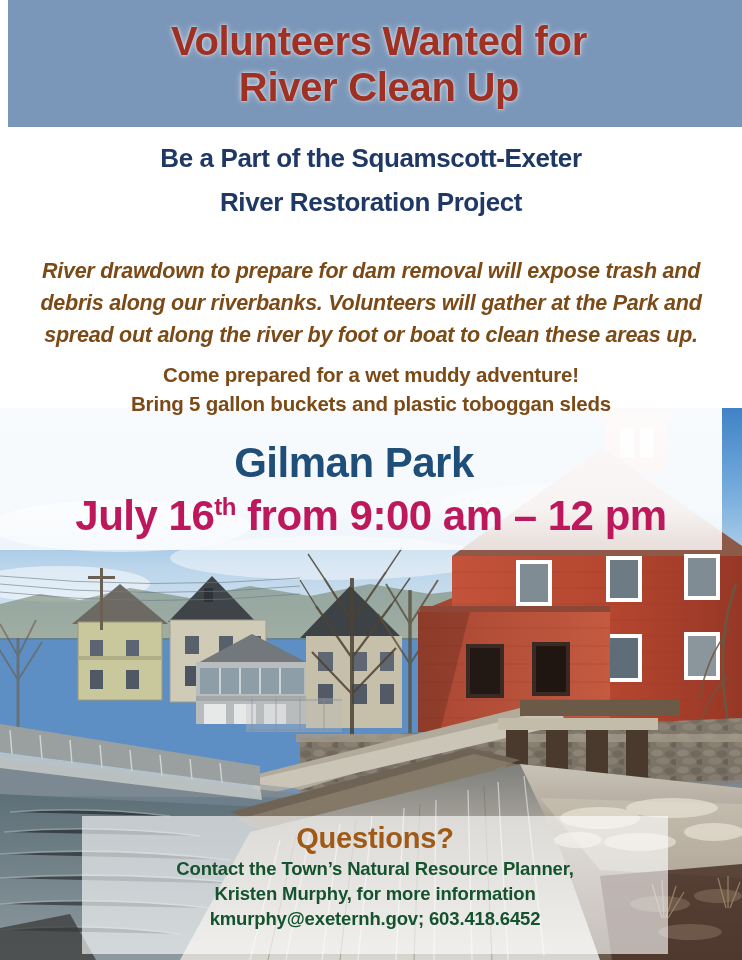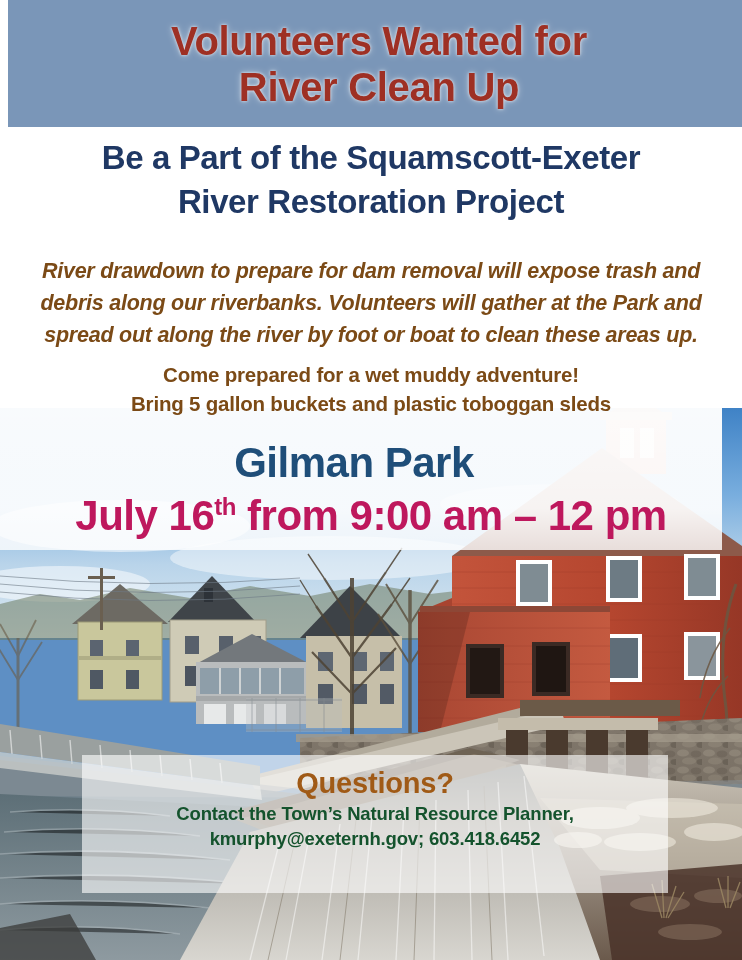--- a/index.html
+++ b/index.html
@@ -26,21 +26,21 @@
     line-height:46px;
     letter-spacing:-0.3px;
     text-shadow:0 0 3px rgba(255,255,255,.75), 0 0 7px rgba(255,255,255,.5);
     white-space:nowrap;
   }
 
   
   .subhead {
     position:absolute; left:0; top:136px; width:742px;
     text-align:center; color:#1f3864; font-weight:bold;
-    font-size:33px; line-height:44px; letter-spacing:-0.4px;
+    font-size:26px; line-height:44px; letter-spacing:-0.4px;
   }
 
   
   .body-para {
     position:absolute; left:32px; top:255px; width:678px;
     text-align:center; color:#7b4a16; font-weight:bold;
     font-size:21.5px; line-height:32px; letter-spacing:-0.25px;font-style:italic;
   }
 
   
@@ -72,23 +72,23 @@
   .datetime {
     position:absolute; left:0; top:489px; width:742px;
     text-align:center; color:#be185d; font-weight:bold;
     font-size:42px; line-height:54px; letter-spacing:-0.5px; z-index:7;
     white-space:nowrap;
   }
   .datetime sup { font-size:24px; vertical-align:super; line-height:0; }
 
   
   .contact-box {
-    position:absolute; left:82px; top:755px; width:586px; height:138px;
+    position:absolute; left:82px; top:816px; width:586px; height:138px;
     background:rgba(255,255,255,.62);
-    z-index:8; text-align:center; padding-top:10px;
+    z-index:8; text-align:center; padding-top:4px;
   }
   .q-head {
     color:#a05a16; font-weight:bold; font-size:29px; line-height:36px;
     letter-spacing:-0.2px;
   }
   .contact-line {
     color:#14532d; font-weight:bold; font-size:18.5px; line-height:25px;
     letter-spacing:-0.15px;
   }
 </style>
@@ -421,16 +421,17 @@
 
   <div class="venue">Gilman Park</div>
 
   <div class="datetime">
     <span>July 16</span><sup>th</sup><span> from 9:00 am – 12 pm</span>
   </div>
 
   <div class="contact-box">
     <div class="q-head">Questions?</div>
     <div class="contact-line">Contact the Town’s Natural Resource Planner,</div>
+    <div class="contact-line">Kristen Murphy, for more information</div>
     <div class="contact-line">kmurphy@exeternh.gov; 603.418.6452</div>
   </div>
 
 </div>
 
 </body></html>

